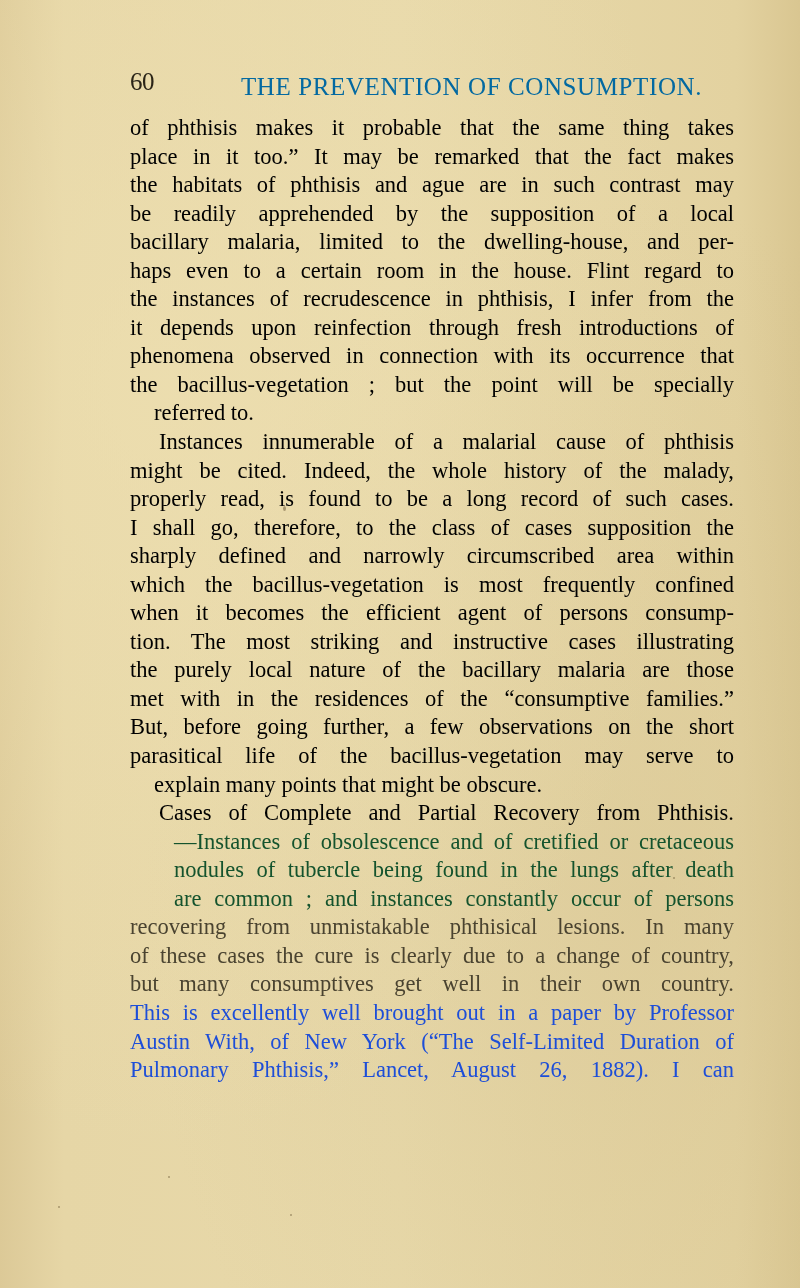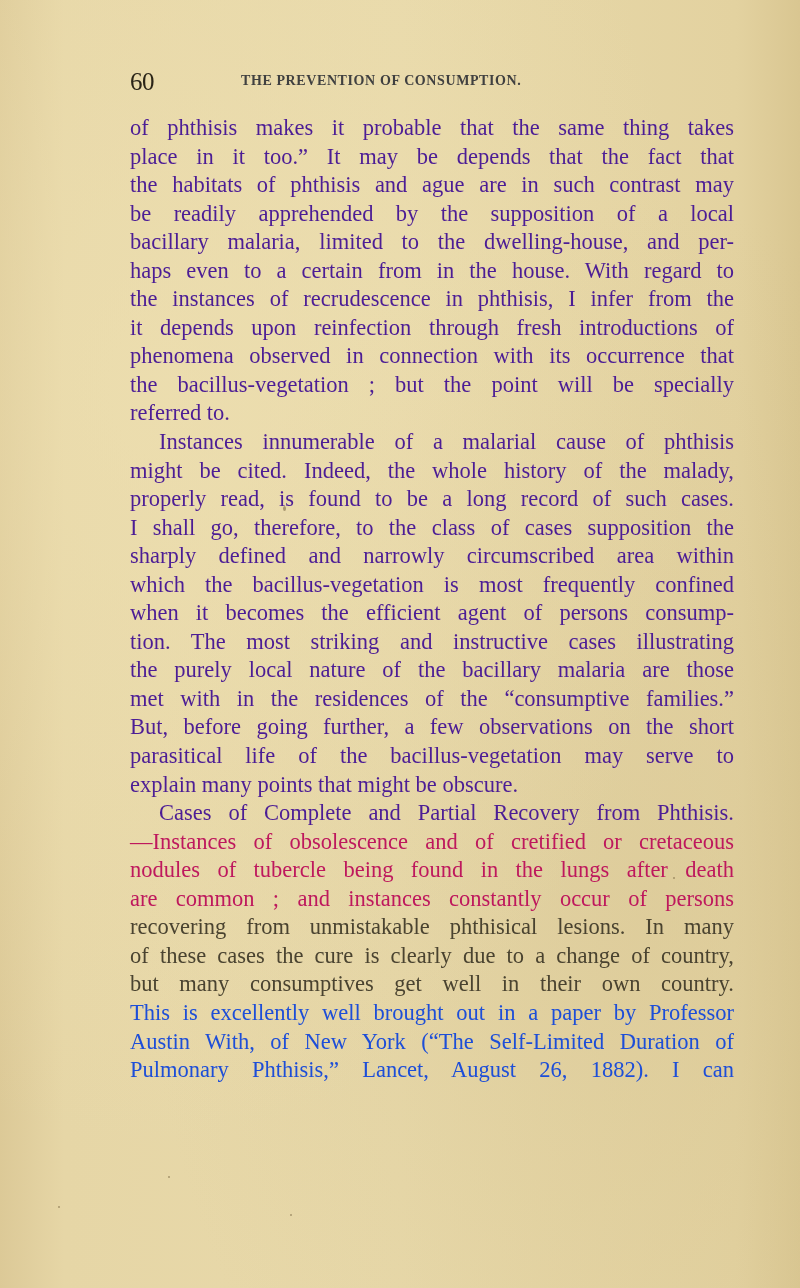--- a/index.html
+++ b/index.html
@@ -37,48 +37,48 @@
       left: 0;
       top: 0;
       font-size: 25px;
       letter-spacing: -0.5px;
       color: #2a2417;
     }
     .running-title {
       position: absolute;
       left: 111px;
       top: 5px;
-      font-size: 14px;
+      font-size: 25px;
       letter-spacing: 0.6px;
-      color: #404040;
-      font-weight: bold;
+      color: #0369a1;
     }
     .body-text {
       position: absolute;
       left: 122px;
       top: 114px;
       width: 604px;
     }
     .line {
       display: block;
       height: 28.55px;
       line-height: 28.55px;
       font-size: 22.5px;
       white-space: nowrap;
       text-align: justify;
       text-align-last: justify;
-      color: #4c1d95;
+      color: #000000;
     }
     .line.last {
       text-align-last: left;
+      margin-left: 24px;
     }
     .line.indent {
       padding-left: 29px;
     }
-    .line.fade1 { color: #be185d; }
+    .line.fade1 { color: #14532d; margin-left: 44px; }
     .line.fade2 { color: #4a4330; }
     .line.fade3 { color: #1d4ed8; }
     .italic { }
     .speck {
       position: absolute;
       width: 2px; height: 2px;
       border-radius: 50%;
       background: rgba(90,70,40,0.45);
     }
   </style>
@@ -87,25 +87,25 @@
 
 <div class="page">
 
   <div class="running-head">
     <span class="page-number">60</span>
     <span class="running-title">THE PREVENTION OF CONSUMPTION.</span>
   </div>
 
   <div class="body-text">
     <span class="line">of phthisis makes it probable that the same thing takes</span>
-    <span class="line">place in it too.”  It may be depends that the fact that</span>
+    <span class="line">place in it too.”  It may be remarked that the fact makes</span>
     <span class="line">the habitats of phthisis and ague are in such contrast may</span>
     <span class="line">be readily apprehended by the supposition of a local</span>
     <span class="line">bacillary malaria, limited to the dwelling-house, and per-</span>
-    <span class="line">haps even to a certain from in the house.  With regard to</span>
+    <span class="line">haps even to a certain room in the house.  Flint regard to</span>
     <span class="line">the instances of recrudescence in phthisis, I infer from the</span>
     <span class="line">it depends upon reinfection through fresh introductions of</span>
     <span class="line">phenomena observed in connection with its occurrence that</span>
     <span class="line">the bacillus-vegetation ; but the point will be specially</span>
     <span class="line last">referred to.</span>
 
     <span class="line indent">Instances innumerable of a malarial cause of phthisis</span>
     <span class="line">might be cited.  Indeed, the whole history of the malady,</span>
     <span class="line">properly read, is found to be a long record of such cases.</span>
     <span class="line">I shall go, therefore, to the class of cases supposition the</span>

